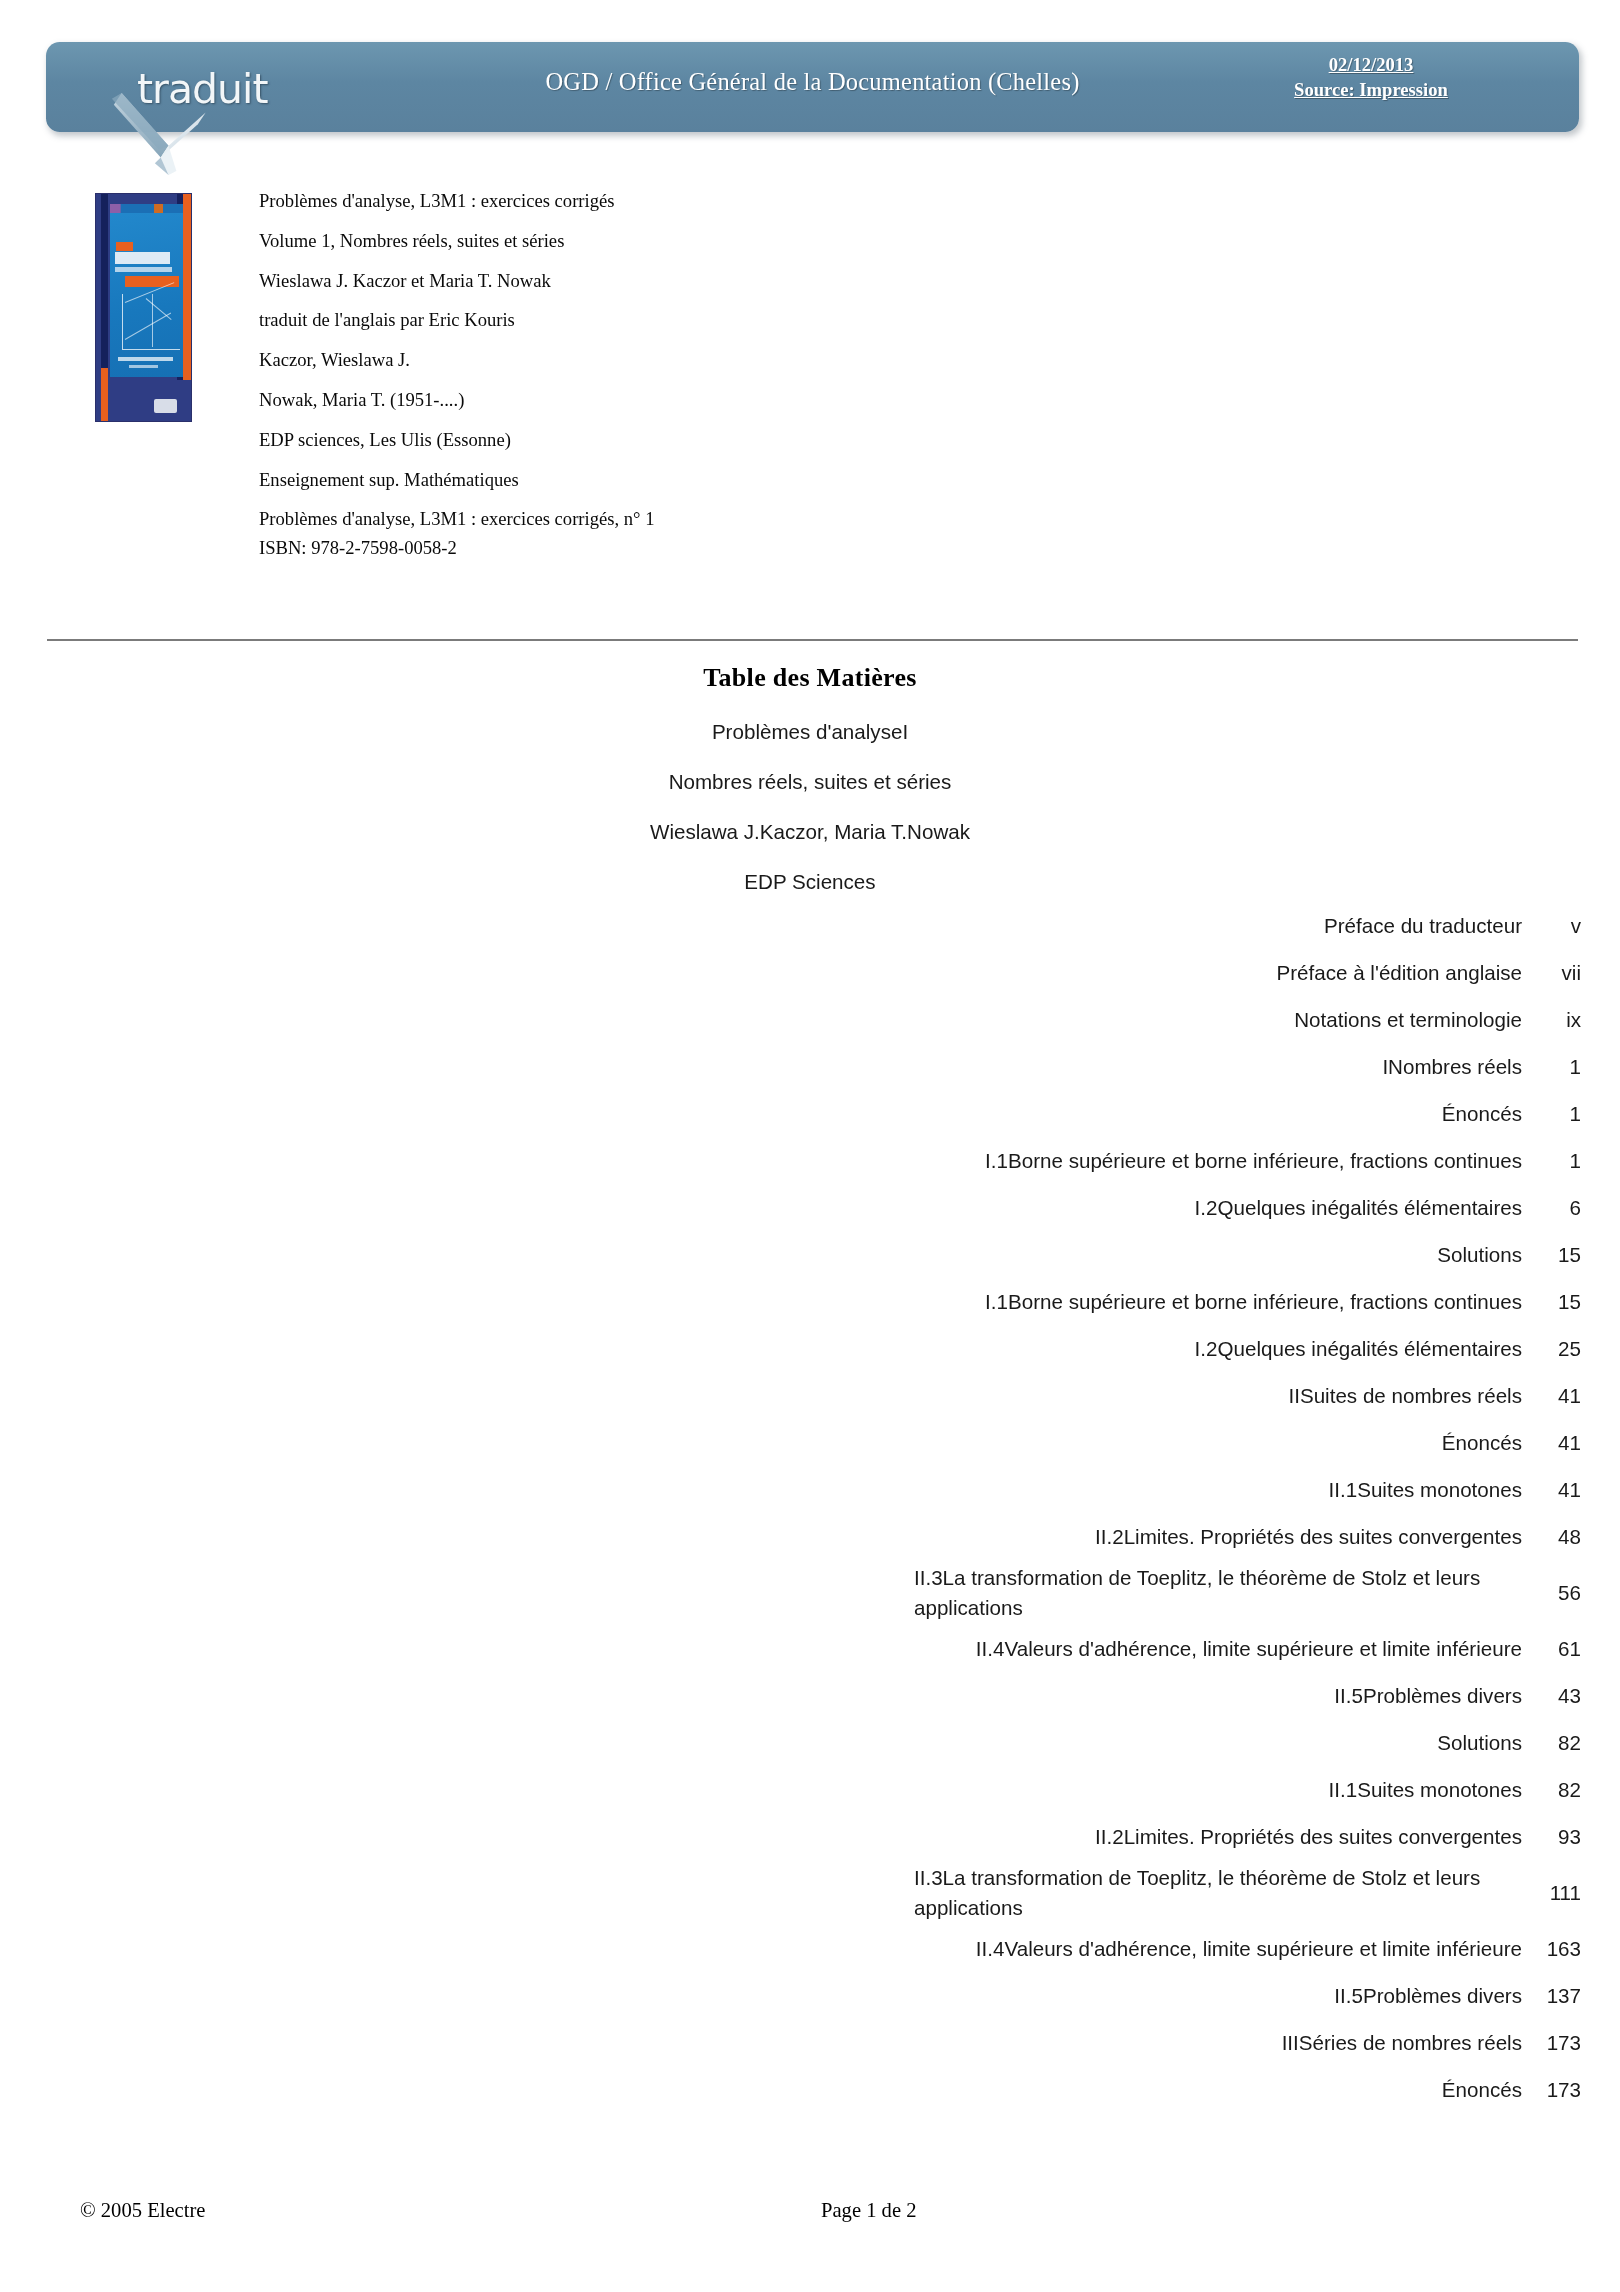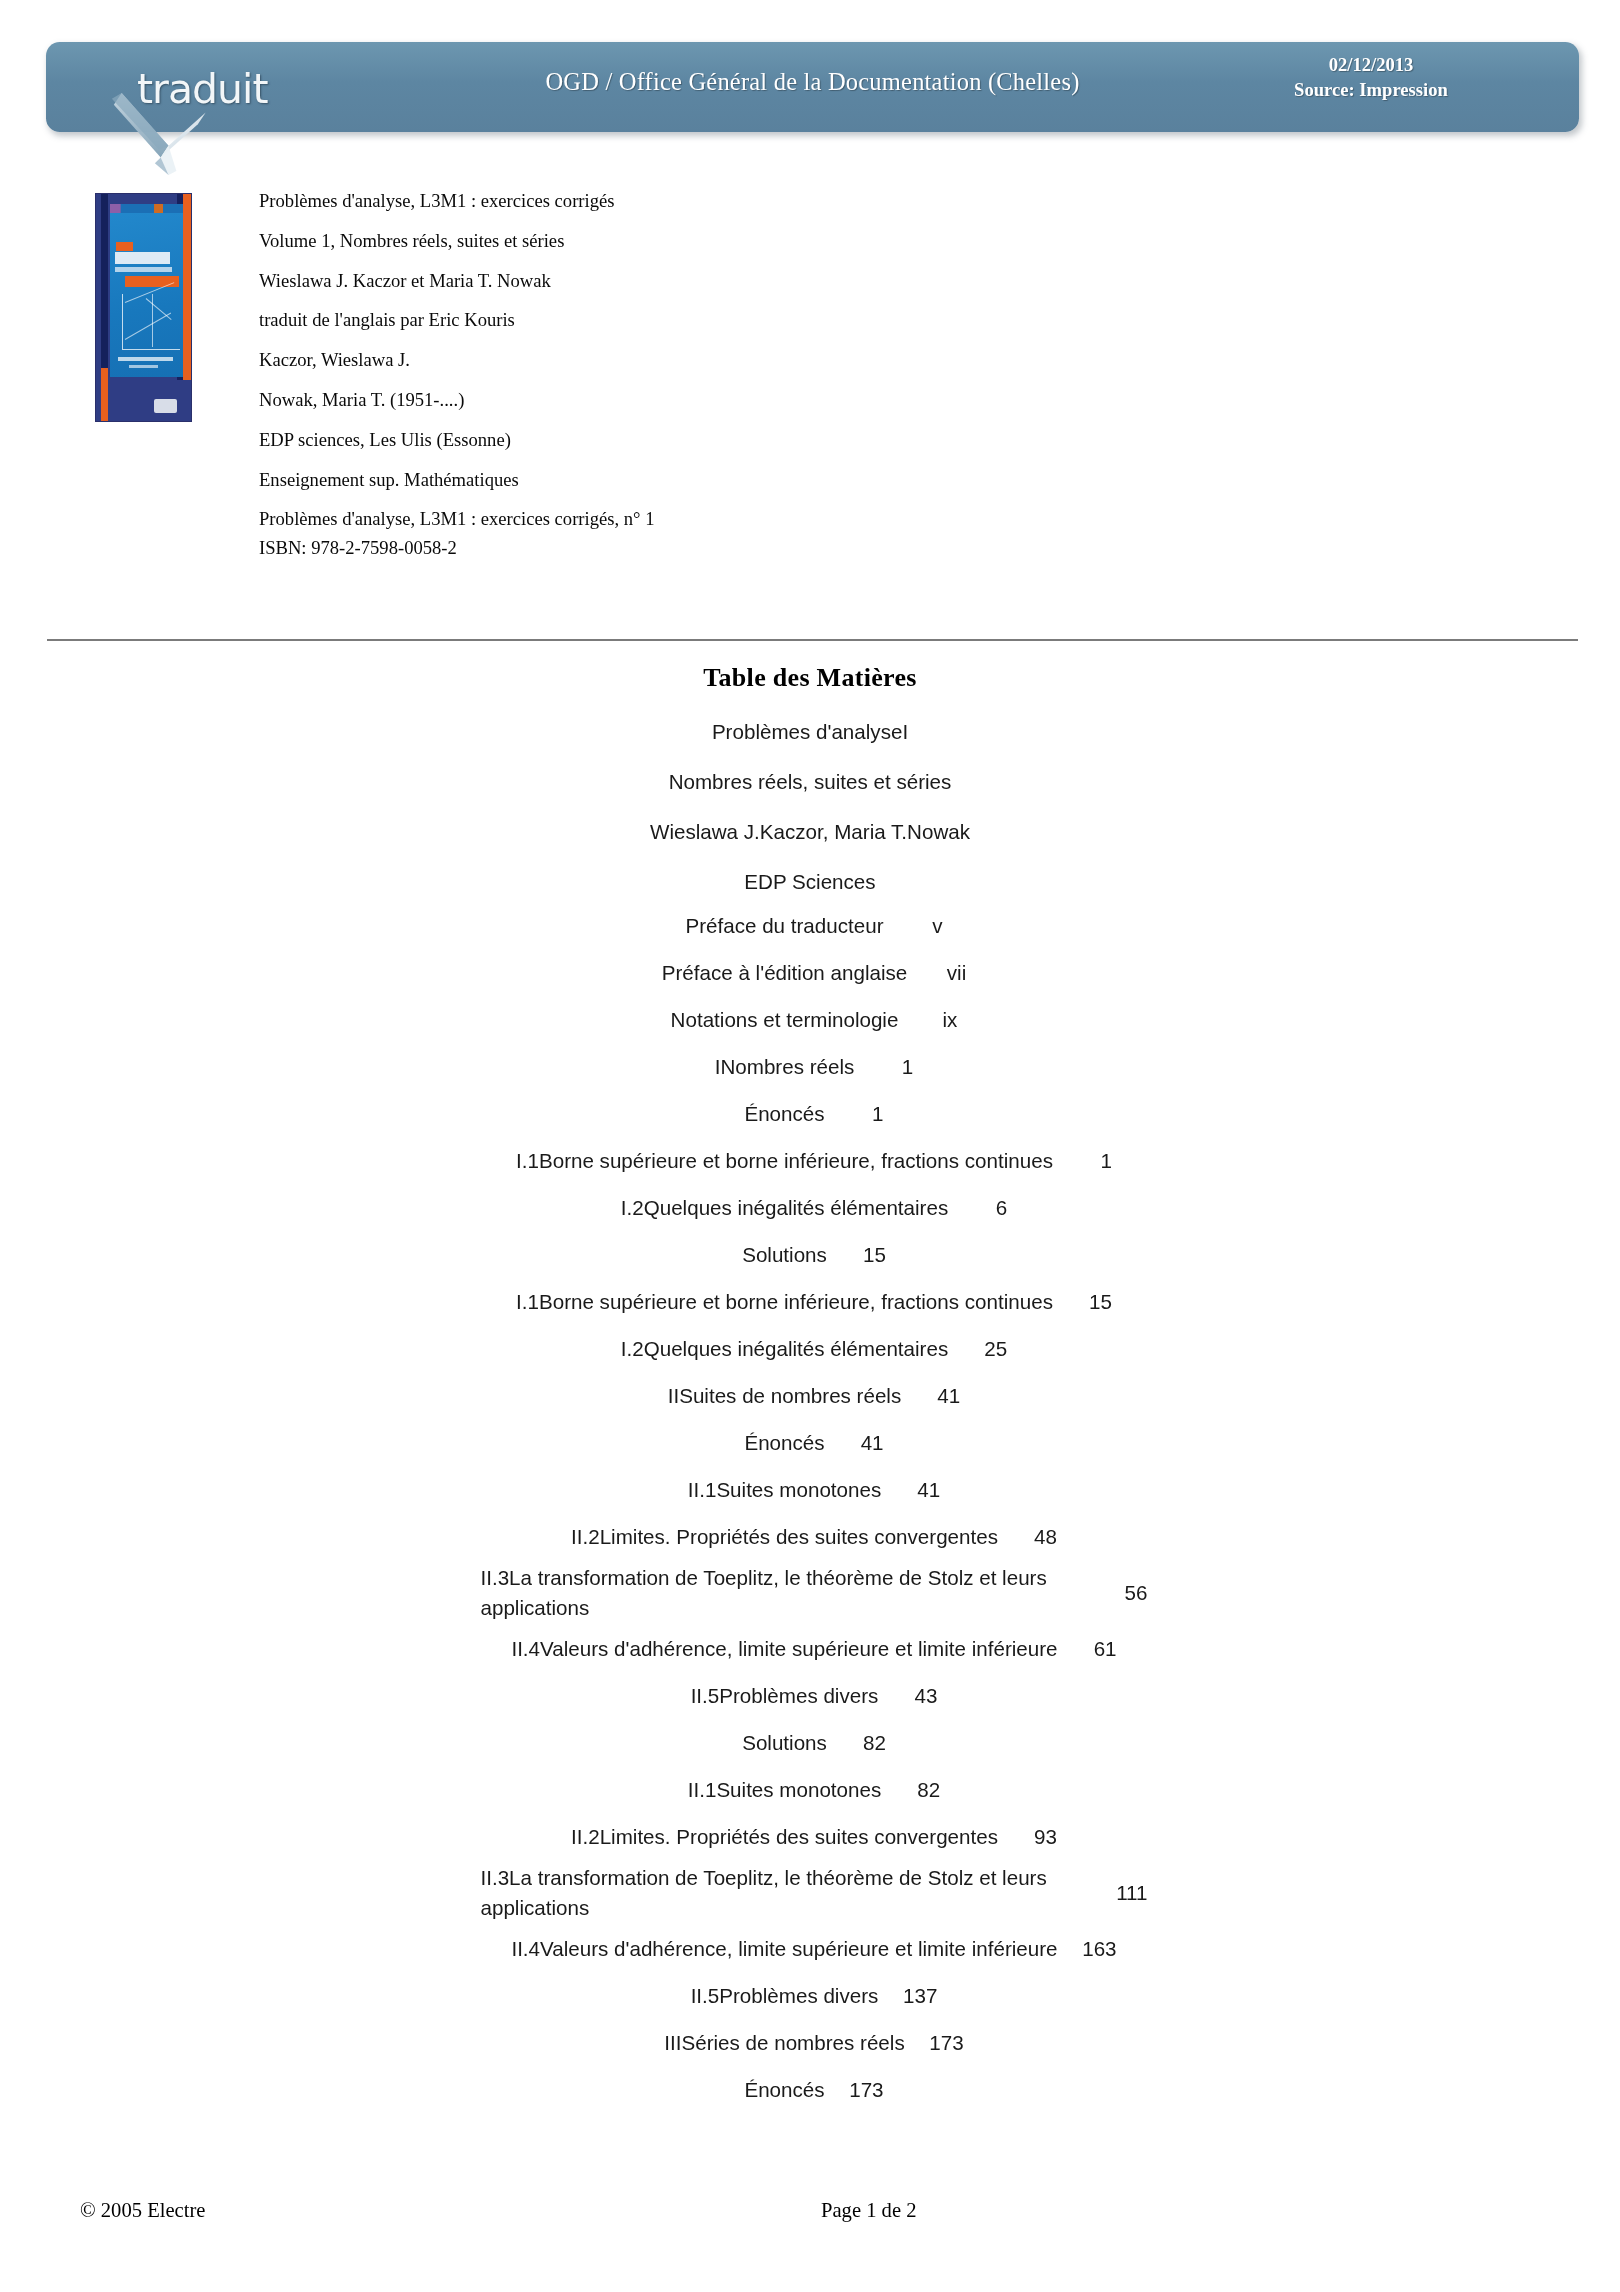--- a/index.html
+++ b/index.html
@@ -47,20 +47,21 @@
   .header-meta {
     position: absolute;
     right: 51px;
     top: 9.8px;
     width: 314px;
     text-align: center;
     color: #ffffff;
     font-size: 18.6px;
     line-height: 25.5px;
     text-shadow: 1px 1px 1px rgba(0,0,0,0.30);
+    text-decoration: underline;
   }
   .header-meta .meta-date { display: block; font-weight: 600; }
   .header-meta .meta-source { display: block; font-weight: 600; }
 
   
   .logo {
     position: absolute;
     left: 54px;
     top: 5.9px;
     width: 225px;
@@ -209,21 +210,21 @@
   
   .toc {
     position: absolute;
     left: 47px;
     top: 902px;
     width: 1534px;
   }
   .toc-row {
     display: flex;
     align-items: center;
-    justify-content: center;
+    justify-content: flex-end;
     min-height: 47px;
     padding: 0;
   }
   .toc-row .lbl {
     font-family: "Liberation Sans", sans-serif;
     font-size: 20.6px;
     color: #1a1a1a;
     line-height: 30px;
     max-width: 1078px;
   }

